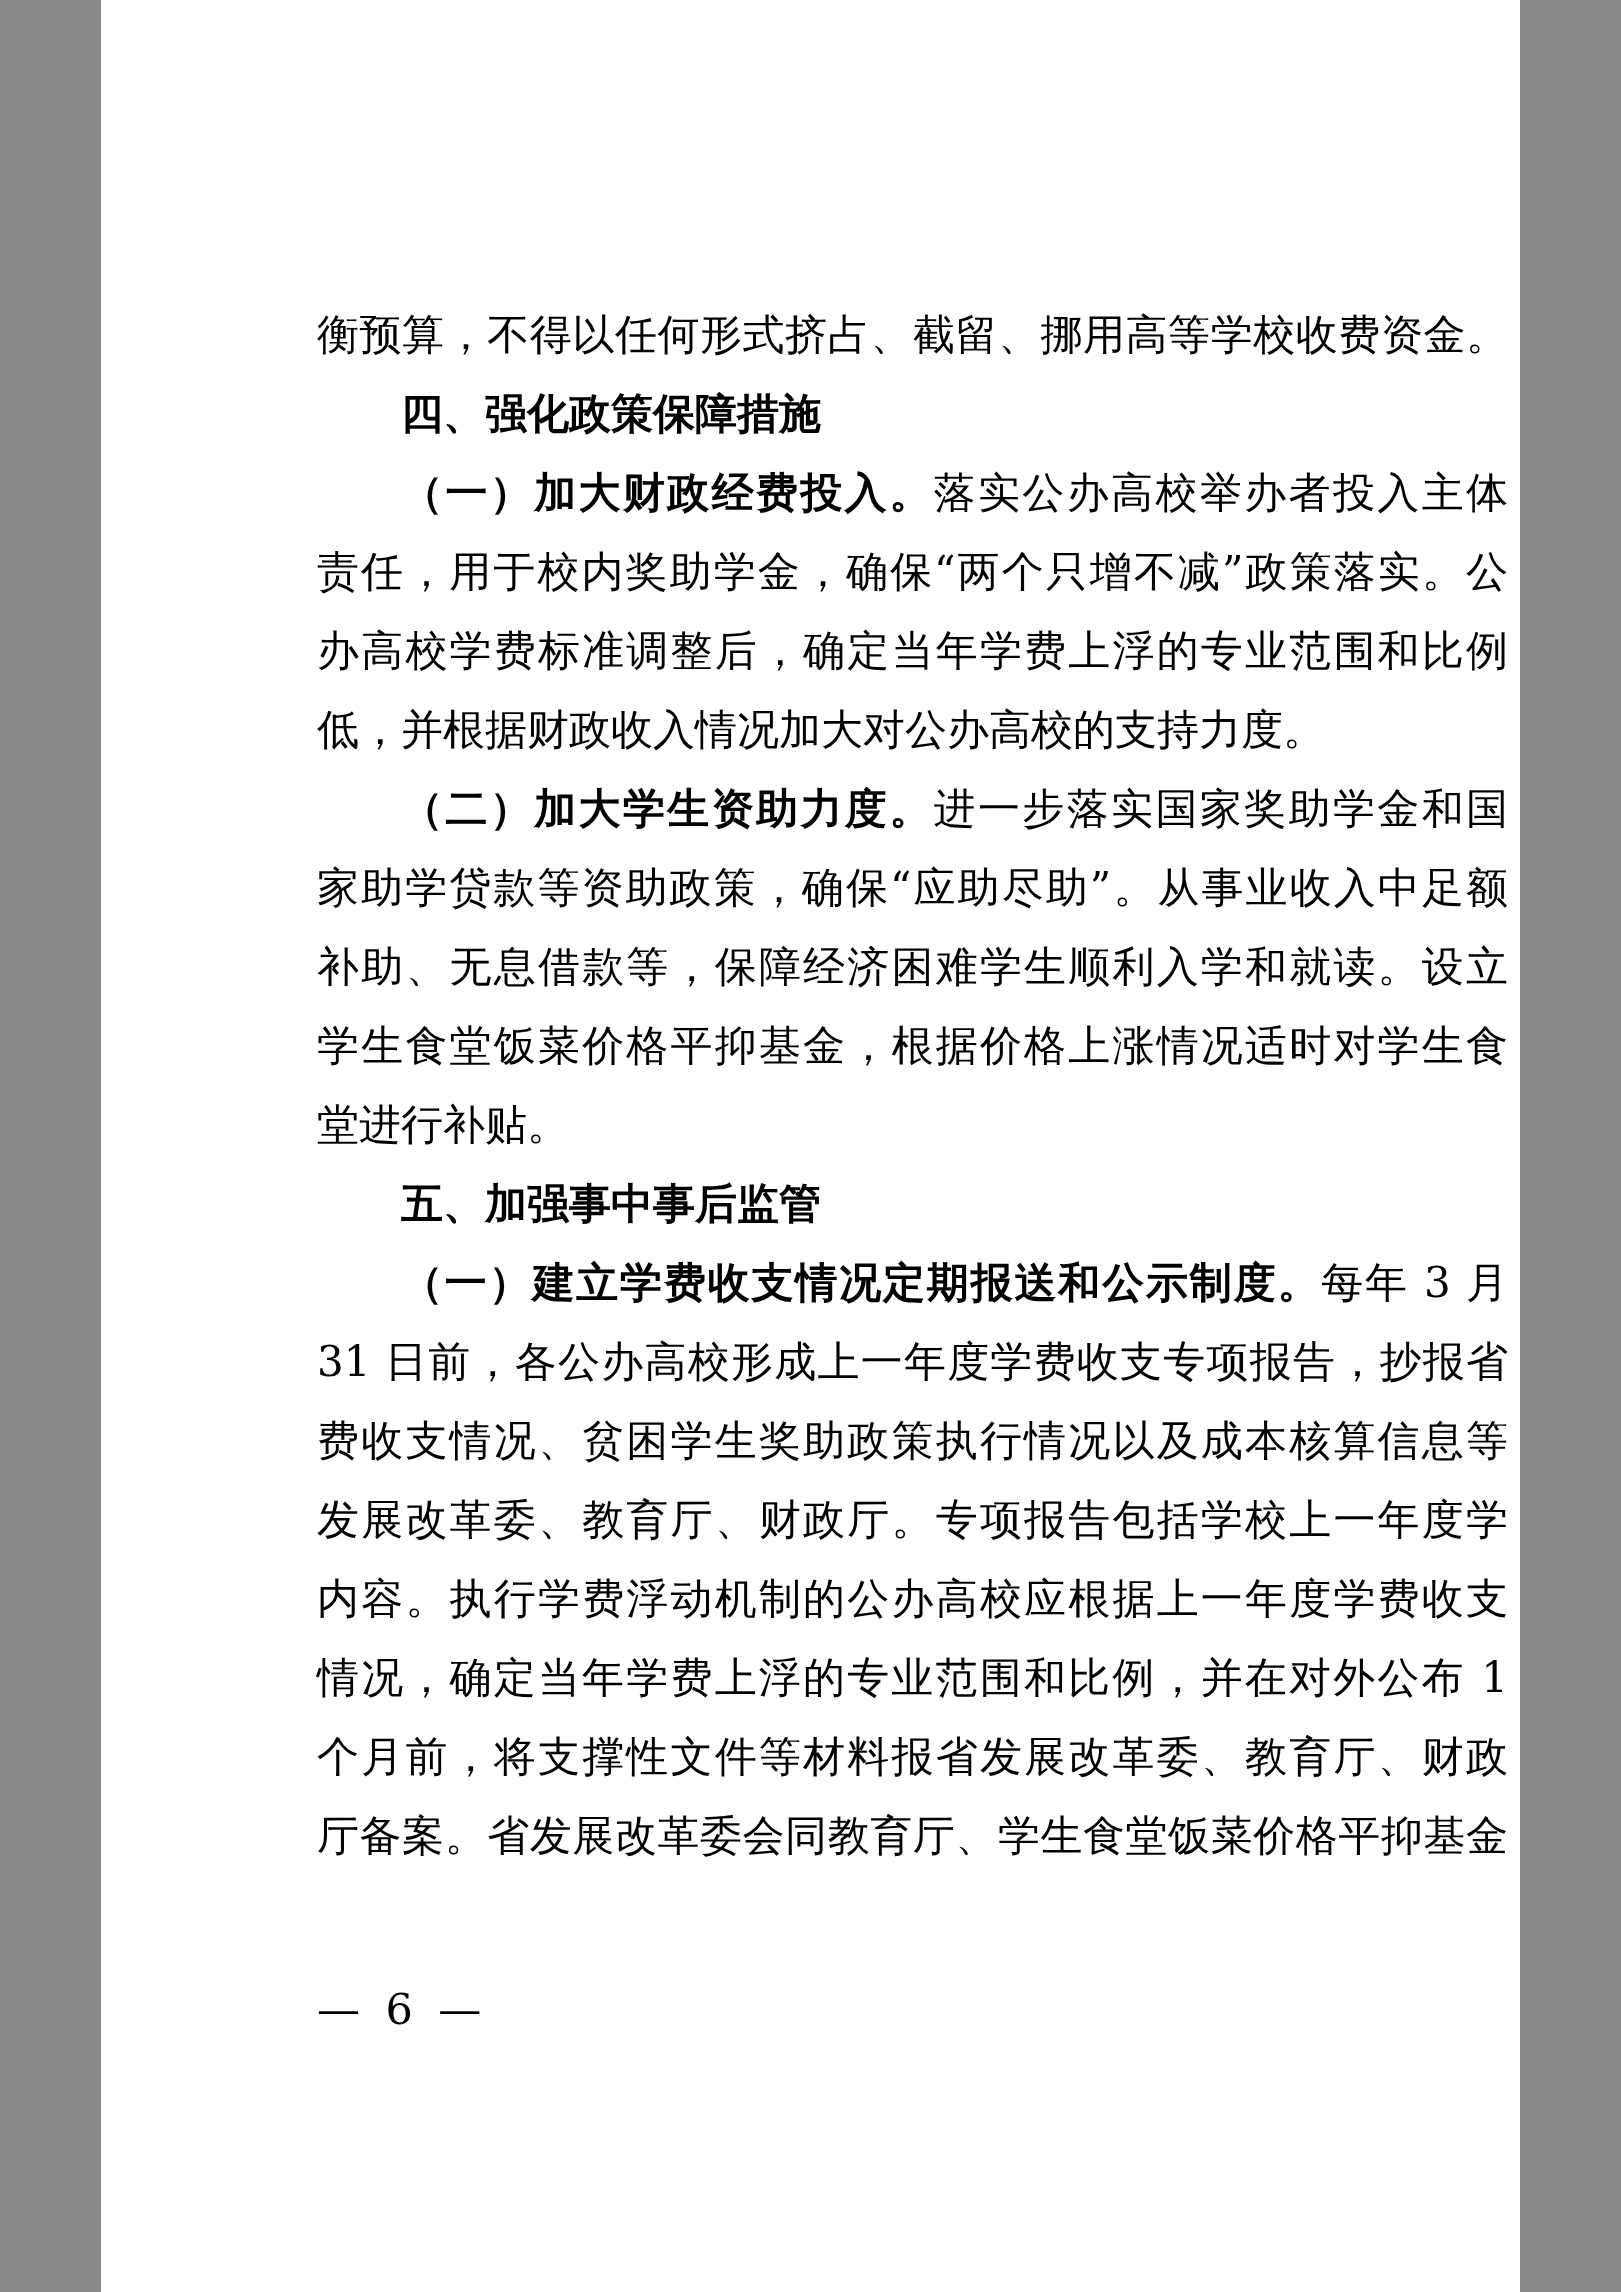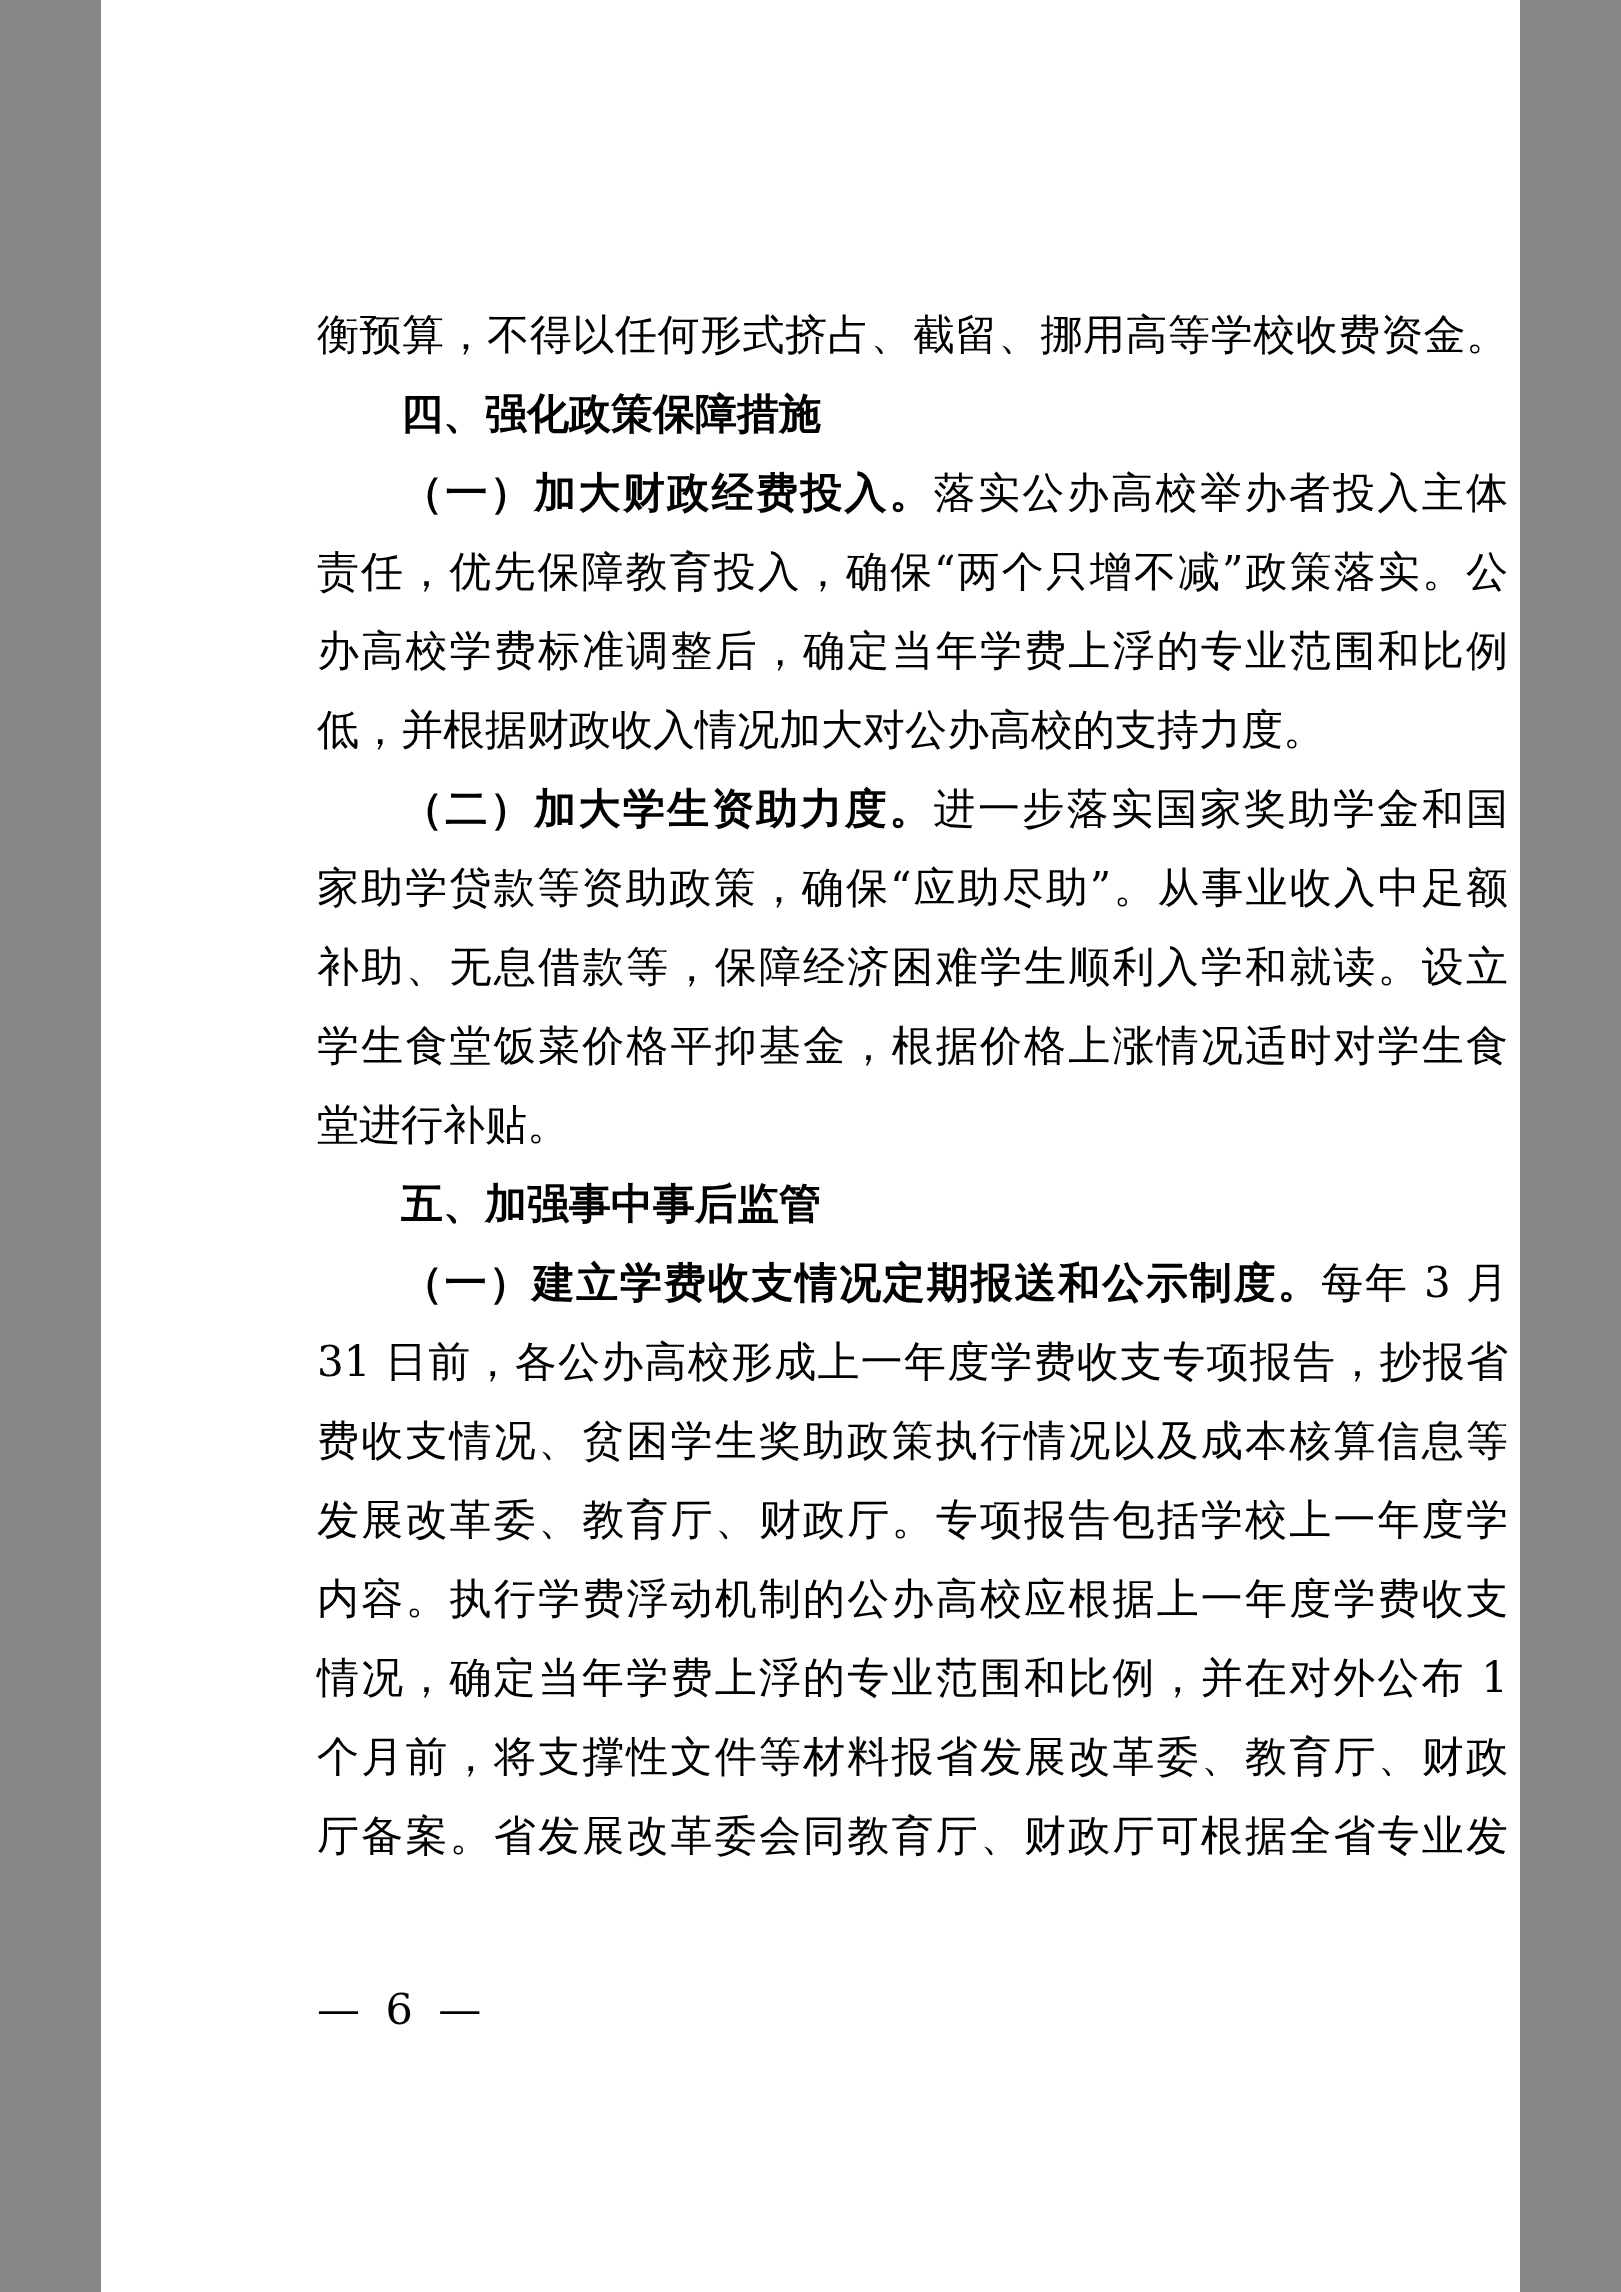--- a/index.html
+++ b/index.html
@@ -57,33 +57,33 @@
   }
 </style>
 </head>
 <body>
 
 <div class="page">
   <div class="body-text">
       <div class="line justify"><span class="seg">衡预算，不得以任何形式挤占、截留、挪用高等学校收费资金。</span></div>
       <div class="line heading indent"><span class="seg bold">四、强化政策保障措施</span></div>
       <div class="line justify indent"><span class="seg bold">（一）加大财政经费投入。</span><span class="seg">落实公办高校举办者投入主体</span></div>
-      <div class="line justify"><span class="seg">责任，优先保障教育投入，确保“两个只增不减”政策落实。公</span></div>
+      <div class="line justify"><span class="seg">责任，用于校内奖助学金，确保“两个只增不减”政策落实。公</span></div>
       <div class="line justify"><span class="seg">办高校学费标准调整后，确定当年学费上浮的专业范围和比例</span></div>
       <div class="line"><span class="seg">低，并根据财政收入情况加大对公办高校的支持力度。</span></div>
       <div class="line justify indent"><span class="seg bold">（二）加大学生资助力度。</span><span class="seg">进一步落实国家奖助学金和国</span></div>
       <div class="line justify"><span class="seg">家助学贷款等资助政策，确保“应助尽助”。从事业收入中足额</span></div>
       <div class="line justify"><span class="seg">补助、无息借款等，保障经济困难学生顺利入学和就读。设立</span></div>
       <div class="line justify"><span class="seg">学生食堂饭菜价格平抑基金，根据价格上涨情况适时对学生食</span></div>
       <div class="line"><span class="seg">堂进行补贴。</span></div>
       <div class="line heading indent"><span class="seg bold">五、加强事中事后监管</span></div>
       <div class="line justify indent"><span class="seg bold">（一）建立学费收支情况定期报送和公示制度。</span><span class="seg">每年 3 月</span></div>
       <div class="line justify"><span class="seg">31 日前，各公办高校形成上一年度学费收支专项报告，抄报省</span></div>
       <div class="line justify"><span class="seg">费收支情况、贫困学生奖助政策执行情况以及成本核算信息等</span></div>
       <div class="line justify"><span class="seg">发展改革委、教育厅、财政厅。专项报告包括学校上一年度学</span></div>
       <div class="line justify"><span class="seg">内容。执行学费浮动机制的公办高校应根据上一年度学费收支</span></div>
       <div class="line justify"><span class="seg">情况，确定当年学费上浮的专业范围和比例，并在对外公布 1</span></div>
       <div class="line justify"><span class="seg">个月前，将支撑性文件等材料报省发展改革委、教育厅、财政</span></div>
-      <div class="line justify"><span class="seg">厅备案。省发展改革委会同教育厅、财政厅可根据全省专业发</span></div>
+      <div class="line justify"><span class="seg">厅备案。省发展改革委会同教育厅、学生食堂饭菜价格平抑基金</span></div>
     </div>
   <div class="page-footer">— 6 —</div>
 </div>
 
 
 </body></html>

